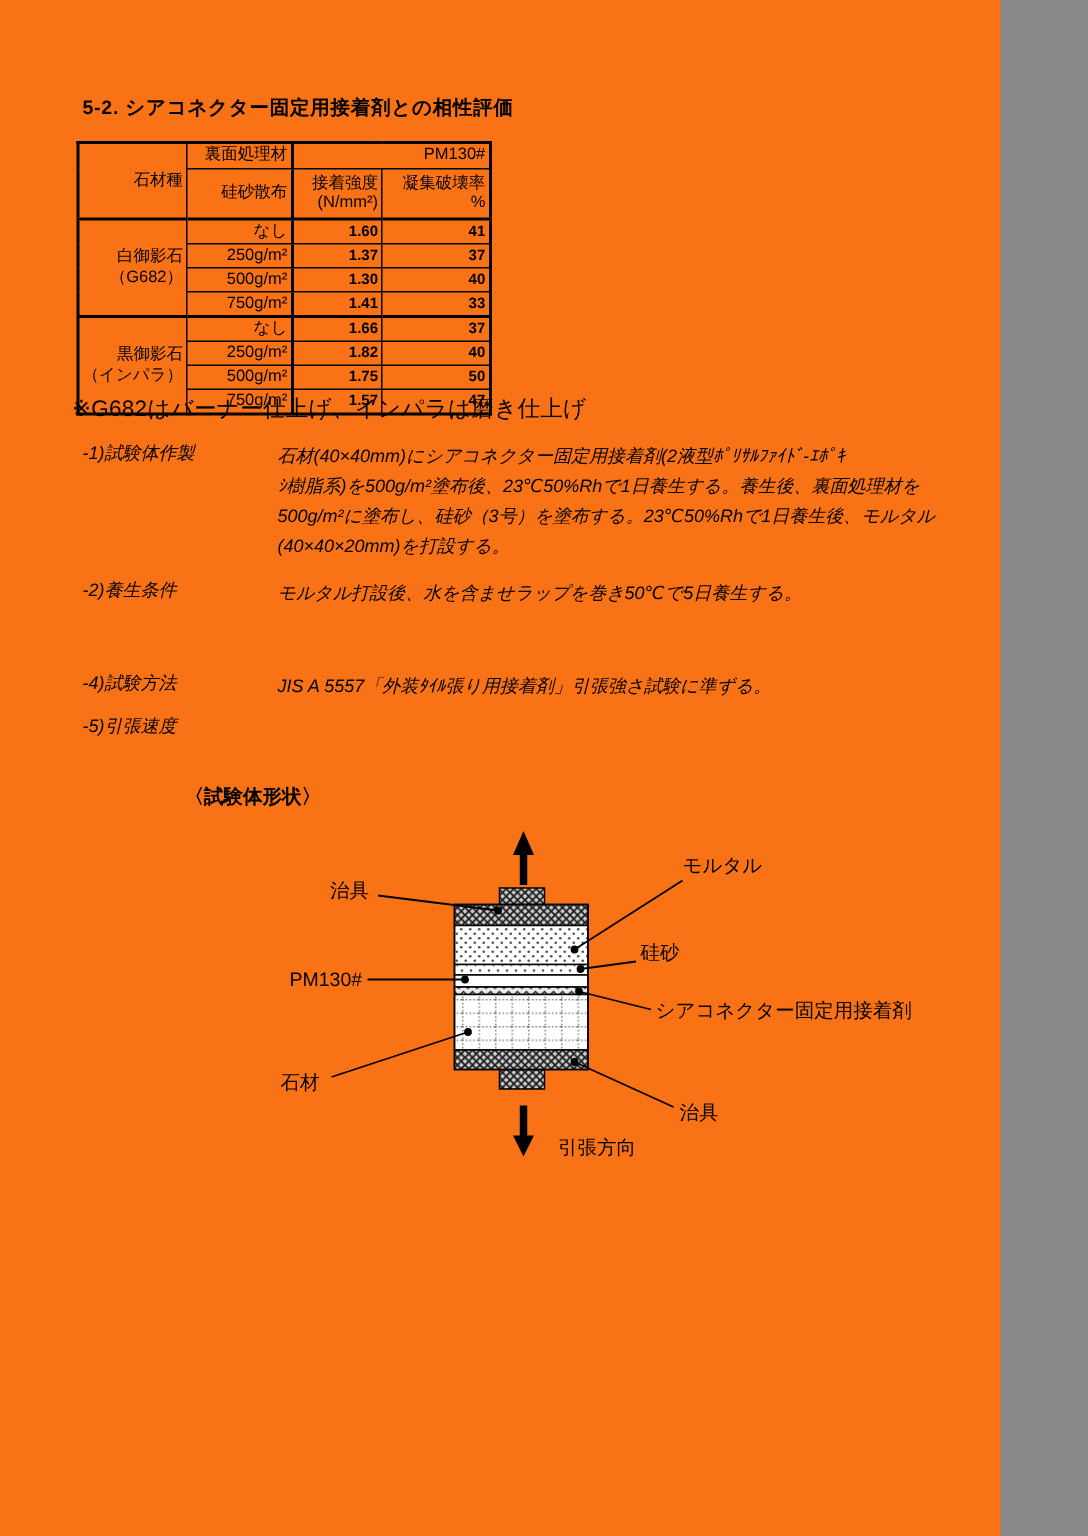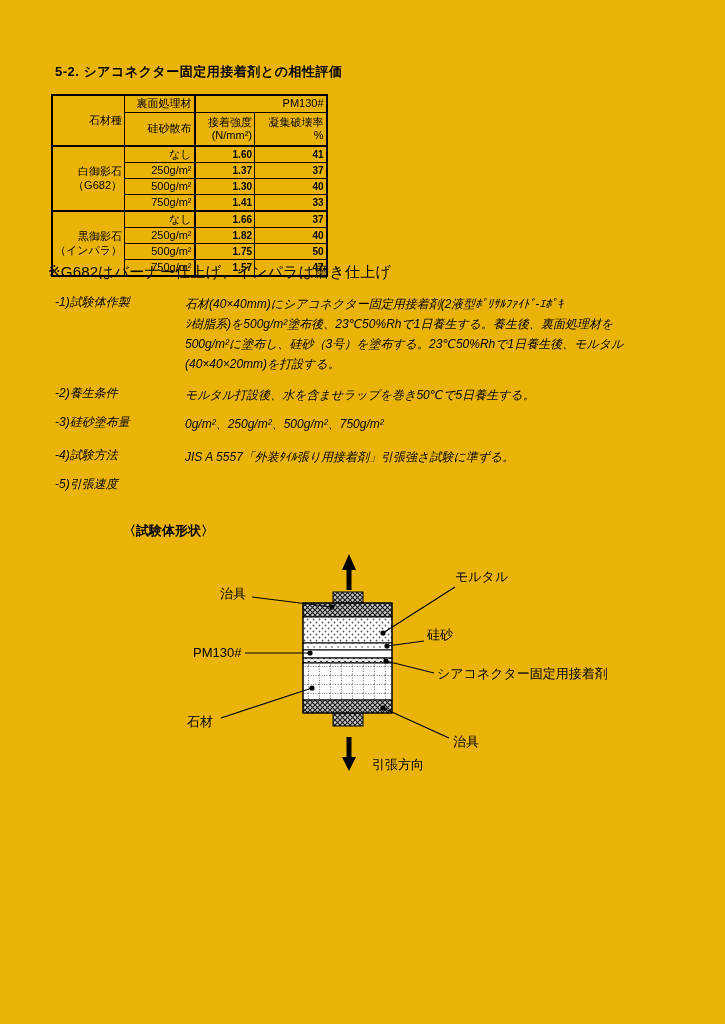--- a/index.html
+++ b/index.html
@@ -1,16 +1,16 @@
 <!DOCTYPE html>
 <html><head>
 <meta charset="utf-8">
 <style>
   html,body{margin:0;padding:0;background:#888;}
-  .page{position:relative;width:725px;height:1024px;background:#eab308;
+  .page{position:relative;width:667px;height:1024px;background:#f97316;
         font-family:"Liberation Sans","DejaVu Sans",sans-serif;color:#000;overflow:hidden;}
   .abs{position:absolute;}
   .doc-title{font-size:13px;font-weight:bold;letter-spacing:0.5px;}
 
   
   table.eval{border-collapse:collapse;table-layout:fixed;border:2px solid #000;
              font-size:11px;line-height:1.2;}
   table.eval td{border:1px solid #000;text-align:right;vertical-align:middle;
                 padding:0 2px;overflow:hidden;white-space:nowrap;}
   table.eval .h1 td{height:16px;}
@@ -131,26 +131,20 @@
     </div>
   </div>
 
   <div class="item" style="top:385px;">
     <div class="ilabel">-2)養生条件</div>
     <div class="ibody">
         <div class="iline">モルタル打設後、水を含ませラップを巻き50℃で5日養生する。</div>
       </div>
   </div>
 
-  <div class="item" style="top:414px;">
-    <div class="ilabel">-3)硅砂塗布量</div>
-    <div class="ibody">
-        <div class="iline">0g/m²、250g/m²、500g/m²、750g/m²</div>
-      </div>
-  </div>
 
   <div class="item" style="top:447px;">
     <div class="ilabel">-4)試験方法</div>
     <div class="ibody">
         <div class="iline">JIS A 5557「外装ﾀｲﾙ張り用接着剤」引張強さ試験に準ずる。</div>
       </div>
   </div>
 
   <div class="item" style="top:476px;text-align:right;">
     <div class="ilabel">-5)引張速度</div>

